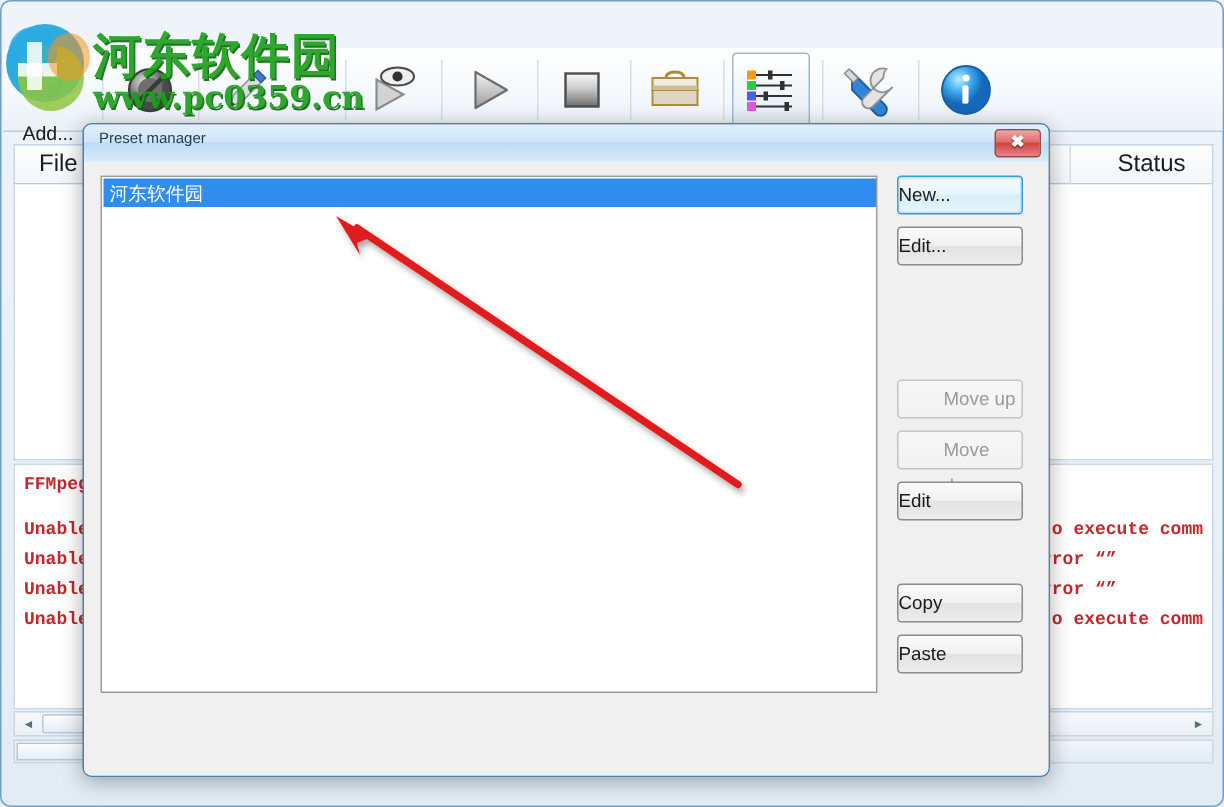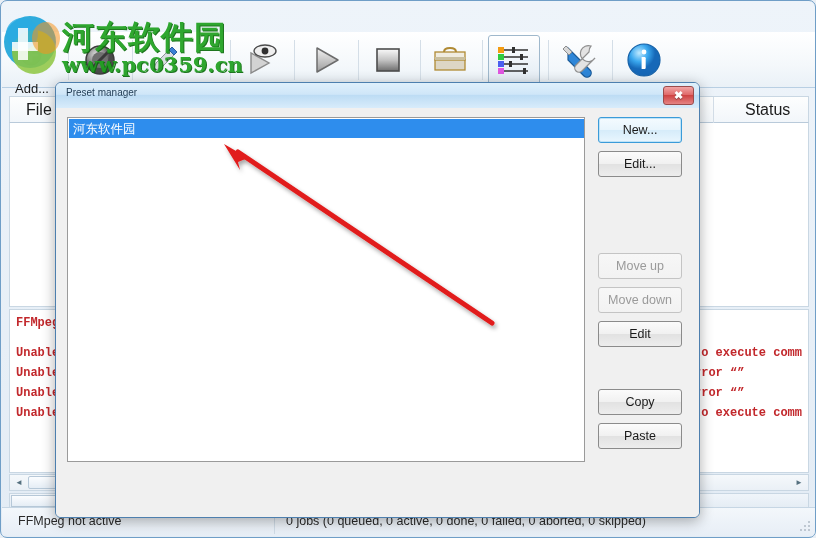--- a/index.html
+++ b/index.html
@@ -196,32 +196,33 @@
     position:absolute;left:1px;top:1px;width:516px;height:19px;
     background:#2e8ded;color:#fff;font-size:12.5px;
     line-height:19px;padding-left:4px;box-sizing:border-box;
     font-family:"DejaVu Sans",sans-serif;
   }
   .dlg-btn{
     position:absolute;left:542px;width:84px;height:26px;
     box-sizing:border-box;
     border:1px solid #8b8b8b;border-radius:3px;
     background:linear-gradient(180deg,#fbfbfb 0%,#f1f1f1 48%,#e2e2e2 52%,#ededed 100%);
-    color:#1a1a1a;font-size:12.5px;line-height:24px;text-align:center;
+    color:#1a1a1a;font-size:12.5px;line-height:24px;
     font-family:"Liberation Sans",sans-serif;
   }
   .dlg-btn.default{
     border:1px solid #3a9bd9;
     box-shadow:0 0 0 1px #bfe3f7 inset;
     background:linear-gradient(180deg,#f4fbff 0%,#e8f5fd 48%,#d6ecfa 52%,#e9f6fe 100%);
   }
   .dlg-btn.disabled{
     color:#9a9a9a;
     border:1px solid #c4c4c4;
     background:linear-gradient(180deg,#f7f7f7 0%,#f2f2f2 100%);
+    padding-left:30px;
   }
 
   
   #annotation-arrow{
     position:absolute;left:0;top:0;width:816px;height:538px;
     pointer-events:none;
   }
 </style>
 </head>
 <body>
@@ -384,35 +385,20 @@
 
   <div id="hscroll">
     <span id="hscroll-left">◄</span>
     <div id="hscroll-thumb"></div>
     <span id="hscroll-right">►</span>
   </div>
   <div id="hscroll2">
     <div id="hscroll2-thumb"></div>
   </div>
 
-  <div id="status-bar">
-    <span id="status-left">FFMpeg not active</span>
-    <div id="status-sep"></div>
-    <span id="status-right">0 jobs (0 queued, 0 active, 0 done, 0 failed, 0 aborted, 0 skipped)</span>
-    <svg id="status-grip" viewBox="0 0 12 12">
-      <g fill="#9aa7b2">
-        <rect x="9" y="0" width="2" height="2"></rect>
-        <rect x="5" y="4" width="2" height="2"></rect>
-          <rect x="9" y="4" width="2" height="2"></rect>
-        <rect x="1" y="8" width="2" height="2"></rect>
-          <rect x="5" y="8" width="2" height="2"></rect>
-          <rect x="9" y="8" width="2" height="2"></rect>
-      </g>
-    </svg>
-  </div>
 </div>
 
 <div id="watermark">
   <svg style="position:absolute;left:0;top:8px;" width="72" height="80" viewBox="0 0 72 80">
     <circle cx="30" cy="34" r="26" fill="#1aa3d8" opacity=".9"></circle>
     <circle cx="34" cy="44" r="22" fill="#8dc63f" opacity=".85"></circle>
     <circle cx="22" cy="26" r="16" fill="#29abe2" opacity=".8"></circle>
     <rect x="18" y="20" width="10" height="32" fill="#ffffff" opacity=".85"></rect>
     <rect x="12" y="34" width="26" height="9" fill="#ffffff" opacity=".85"></rect>
     <ellipse cx="46" cy="30" rx="14" ry="16" fill="#f7941e" opacity=".55"></ellipse>

